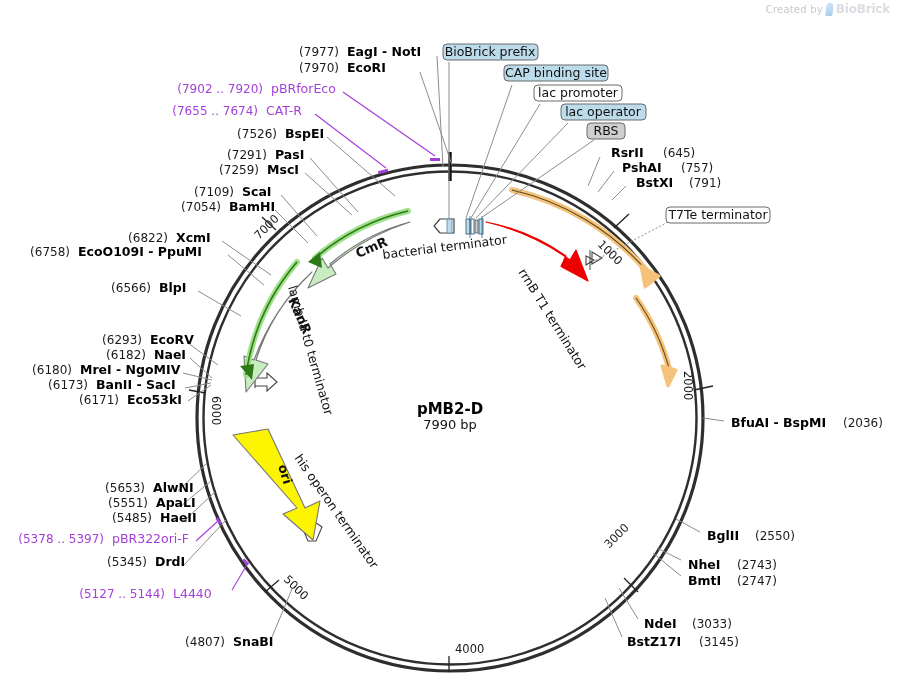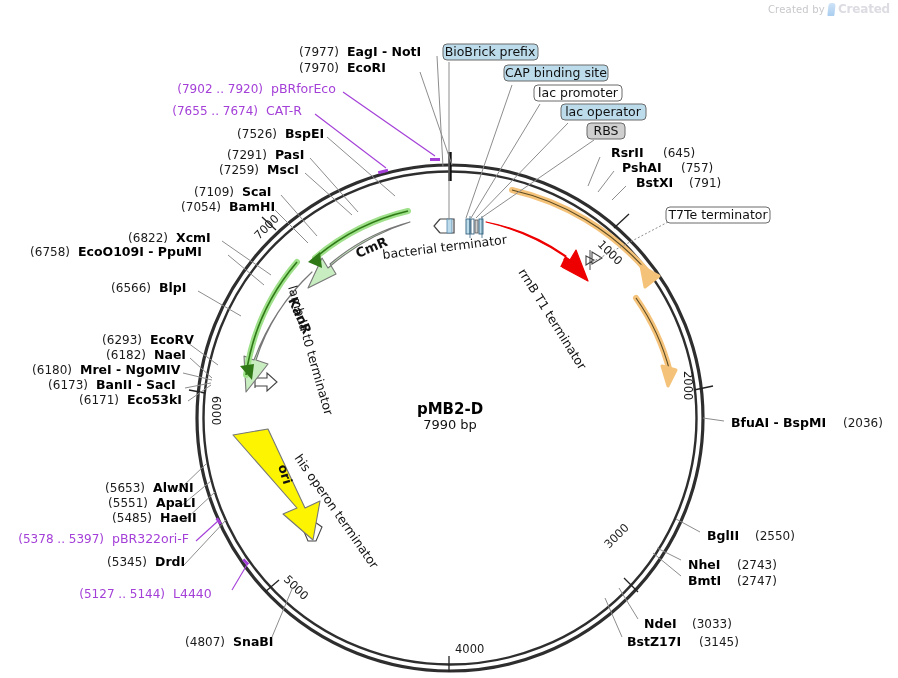--- a/index.html
+++ b/index.html
@@ -40,21 +40,21 @@
   .boxtxt{font-size:12.5px;fill:#111;}
 </style>
 </head>
 <body>
 
 <div id="stage">
 
   <div class="wm">
     <span>Created by</span>
     <span class="logo"></span>
-    <span class="brand">Created</span>
+    <span class="brand">BioBrick</span>
   </div>
 
   <svg id="map" viewBox="0 0 898 678">
     <defs>
       <style>
         .bbone{fill:none;stroke:#2e2e2e;}
       </style>
     </defs>
 
     <g>

